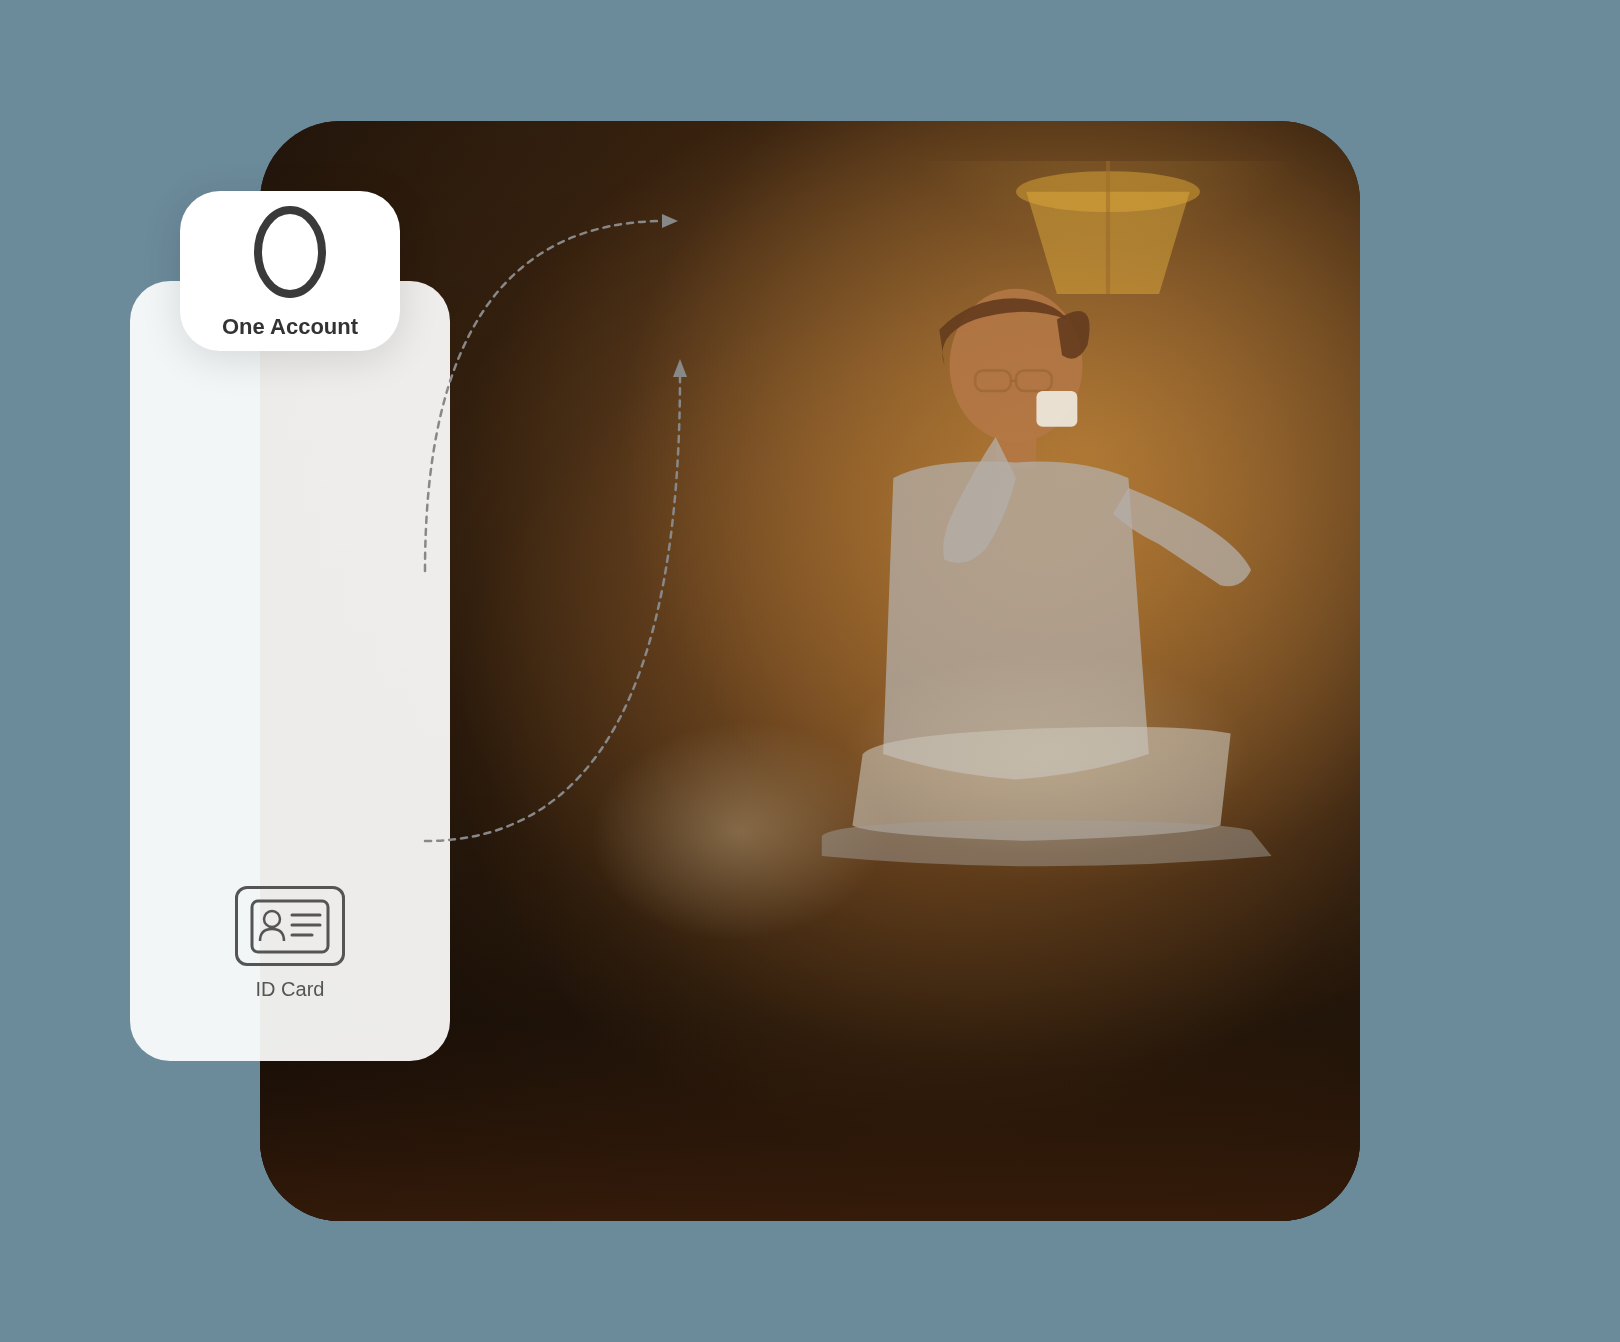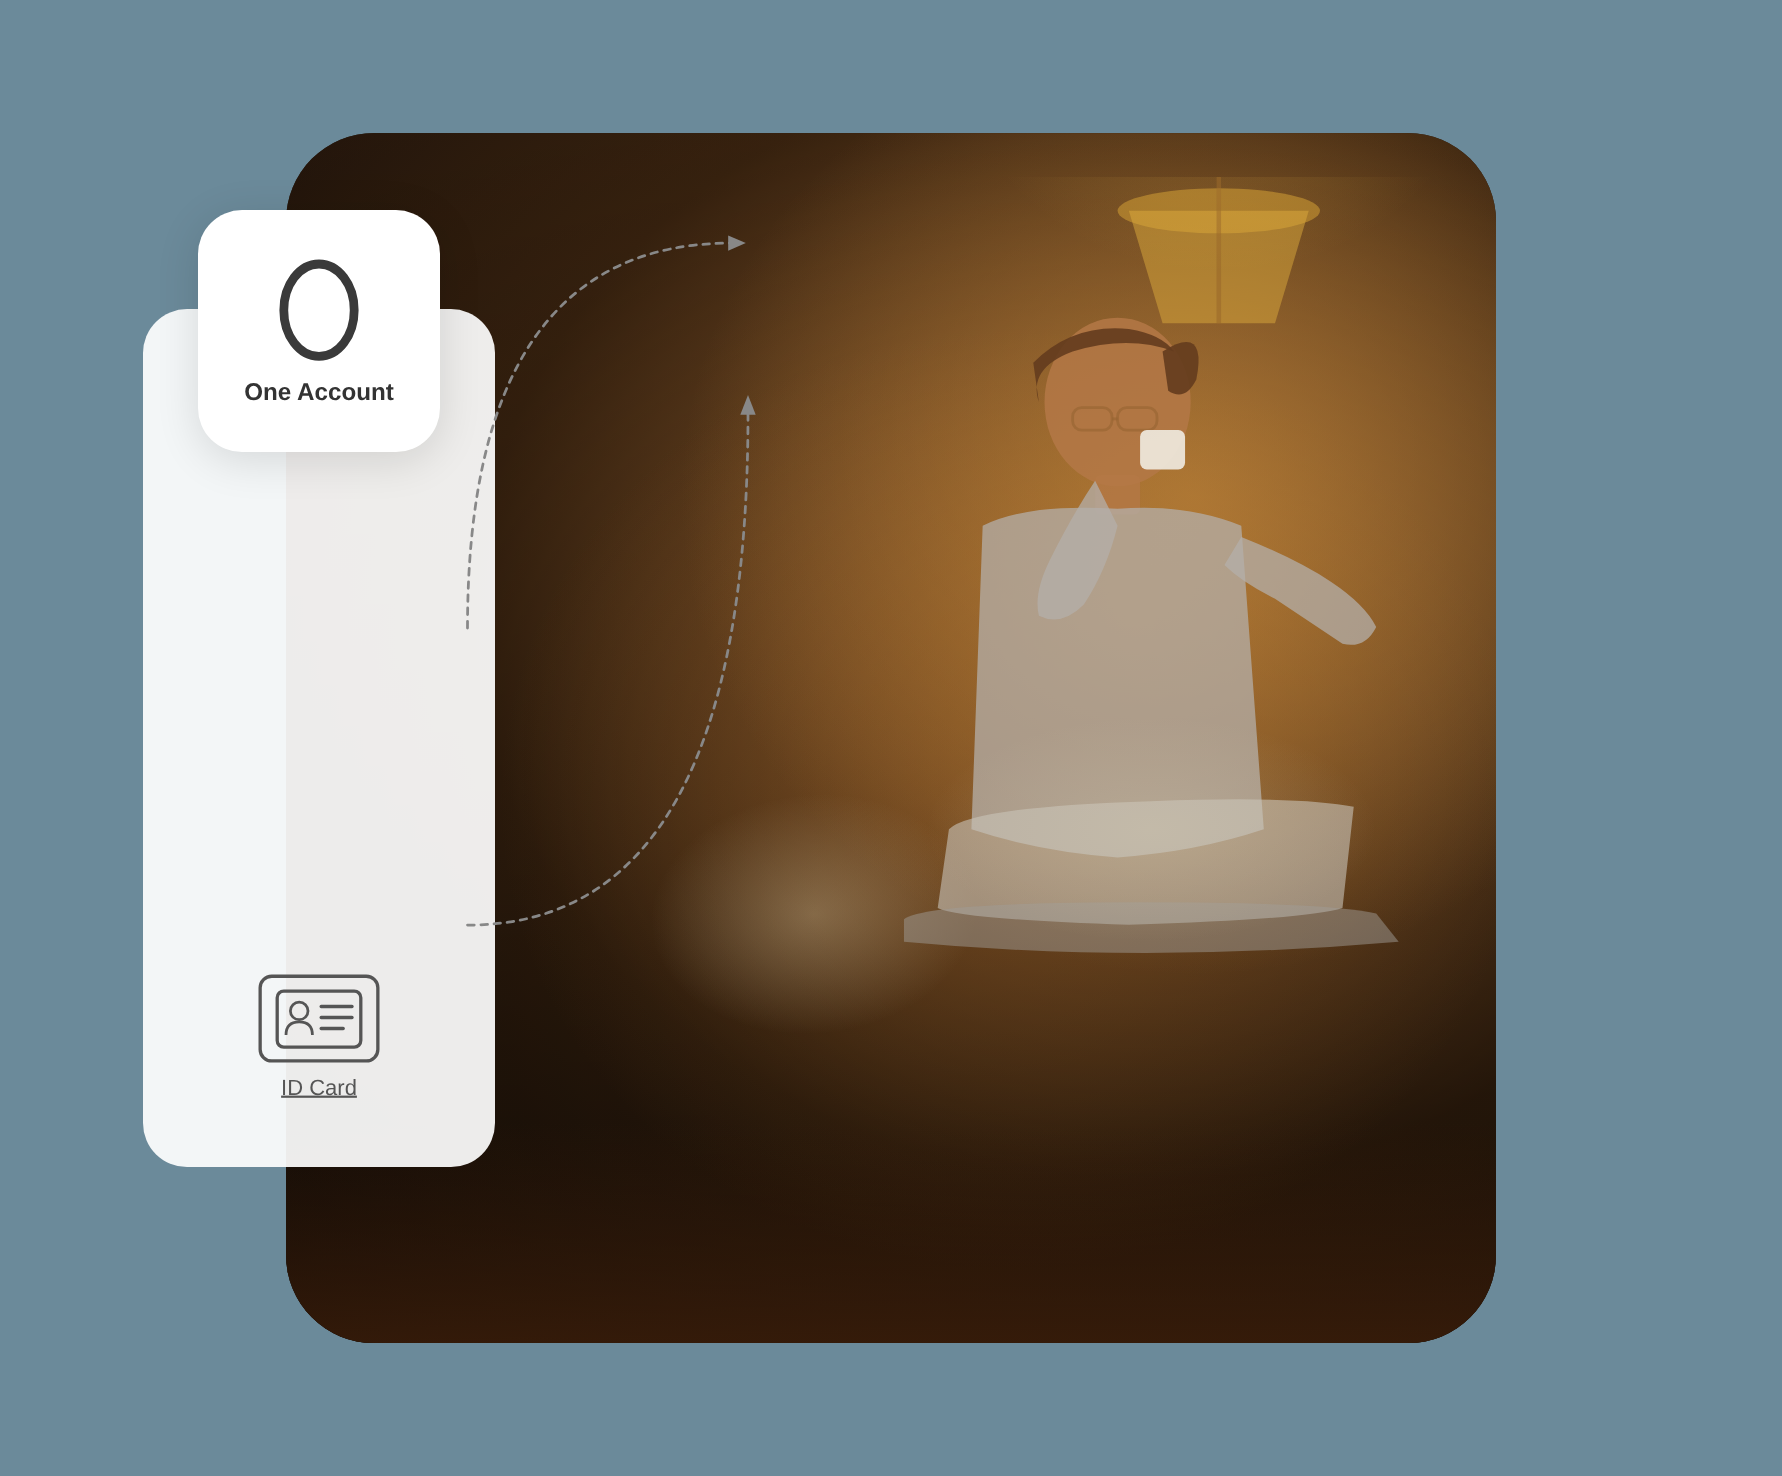--- a/index.html
+++ b/index.html
@@ -80,21 +80,21 @@
       gap: 40px;
     }
 
     
     .one-account-card {
       position: absolute;
       top: -90px;
       left: 50%;
       transform: translateX(-50%);
       width: 220px;
-      height: 220px;
+      height: 160px;
       background: white;
       border-radius: 40px;
       display: flex;
       flex-direction: column;
       align-items: center;
       justify-content: center;
       gap: 12px;
       box-shadow: 0 8px 40px rgba(0,0,0,0.12);
       z-index: 20;
     }
@@ -135,21 +135,20 @@
       align-items: center;
       justify-content: center;
       background: transparent;
       position: relative;
     }
 
     .id-item-label {
       font-size: 20px;
       color: #555;
       font-weight: 500;
-      text-decoration: underline;
     }
 
     
     .dotted-lines-svg {
       position: absolute;
       top: 0;
       left: 0;
       width: 100%;
       height: 100%;
       z-index: 15;

